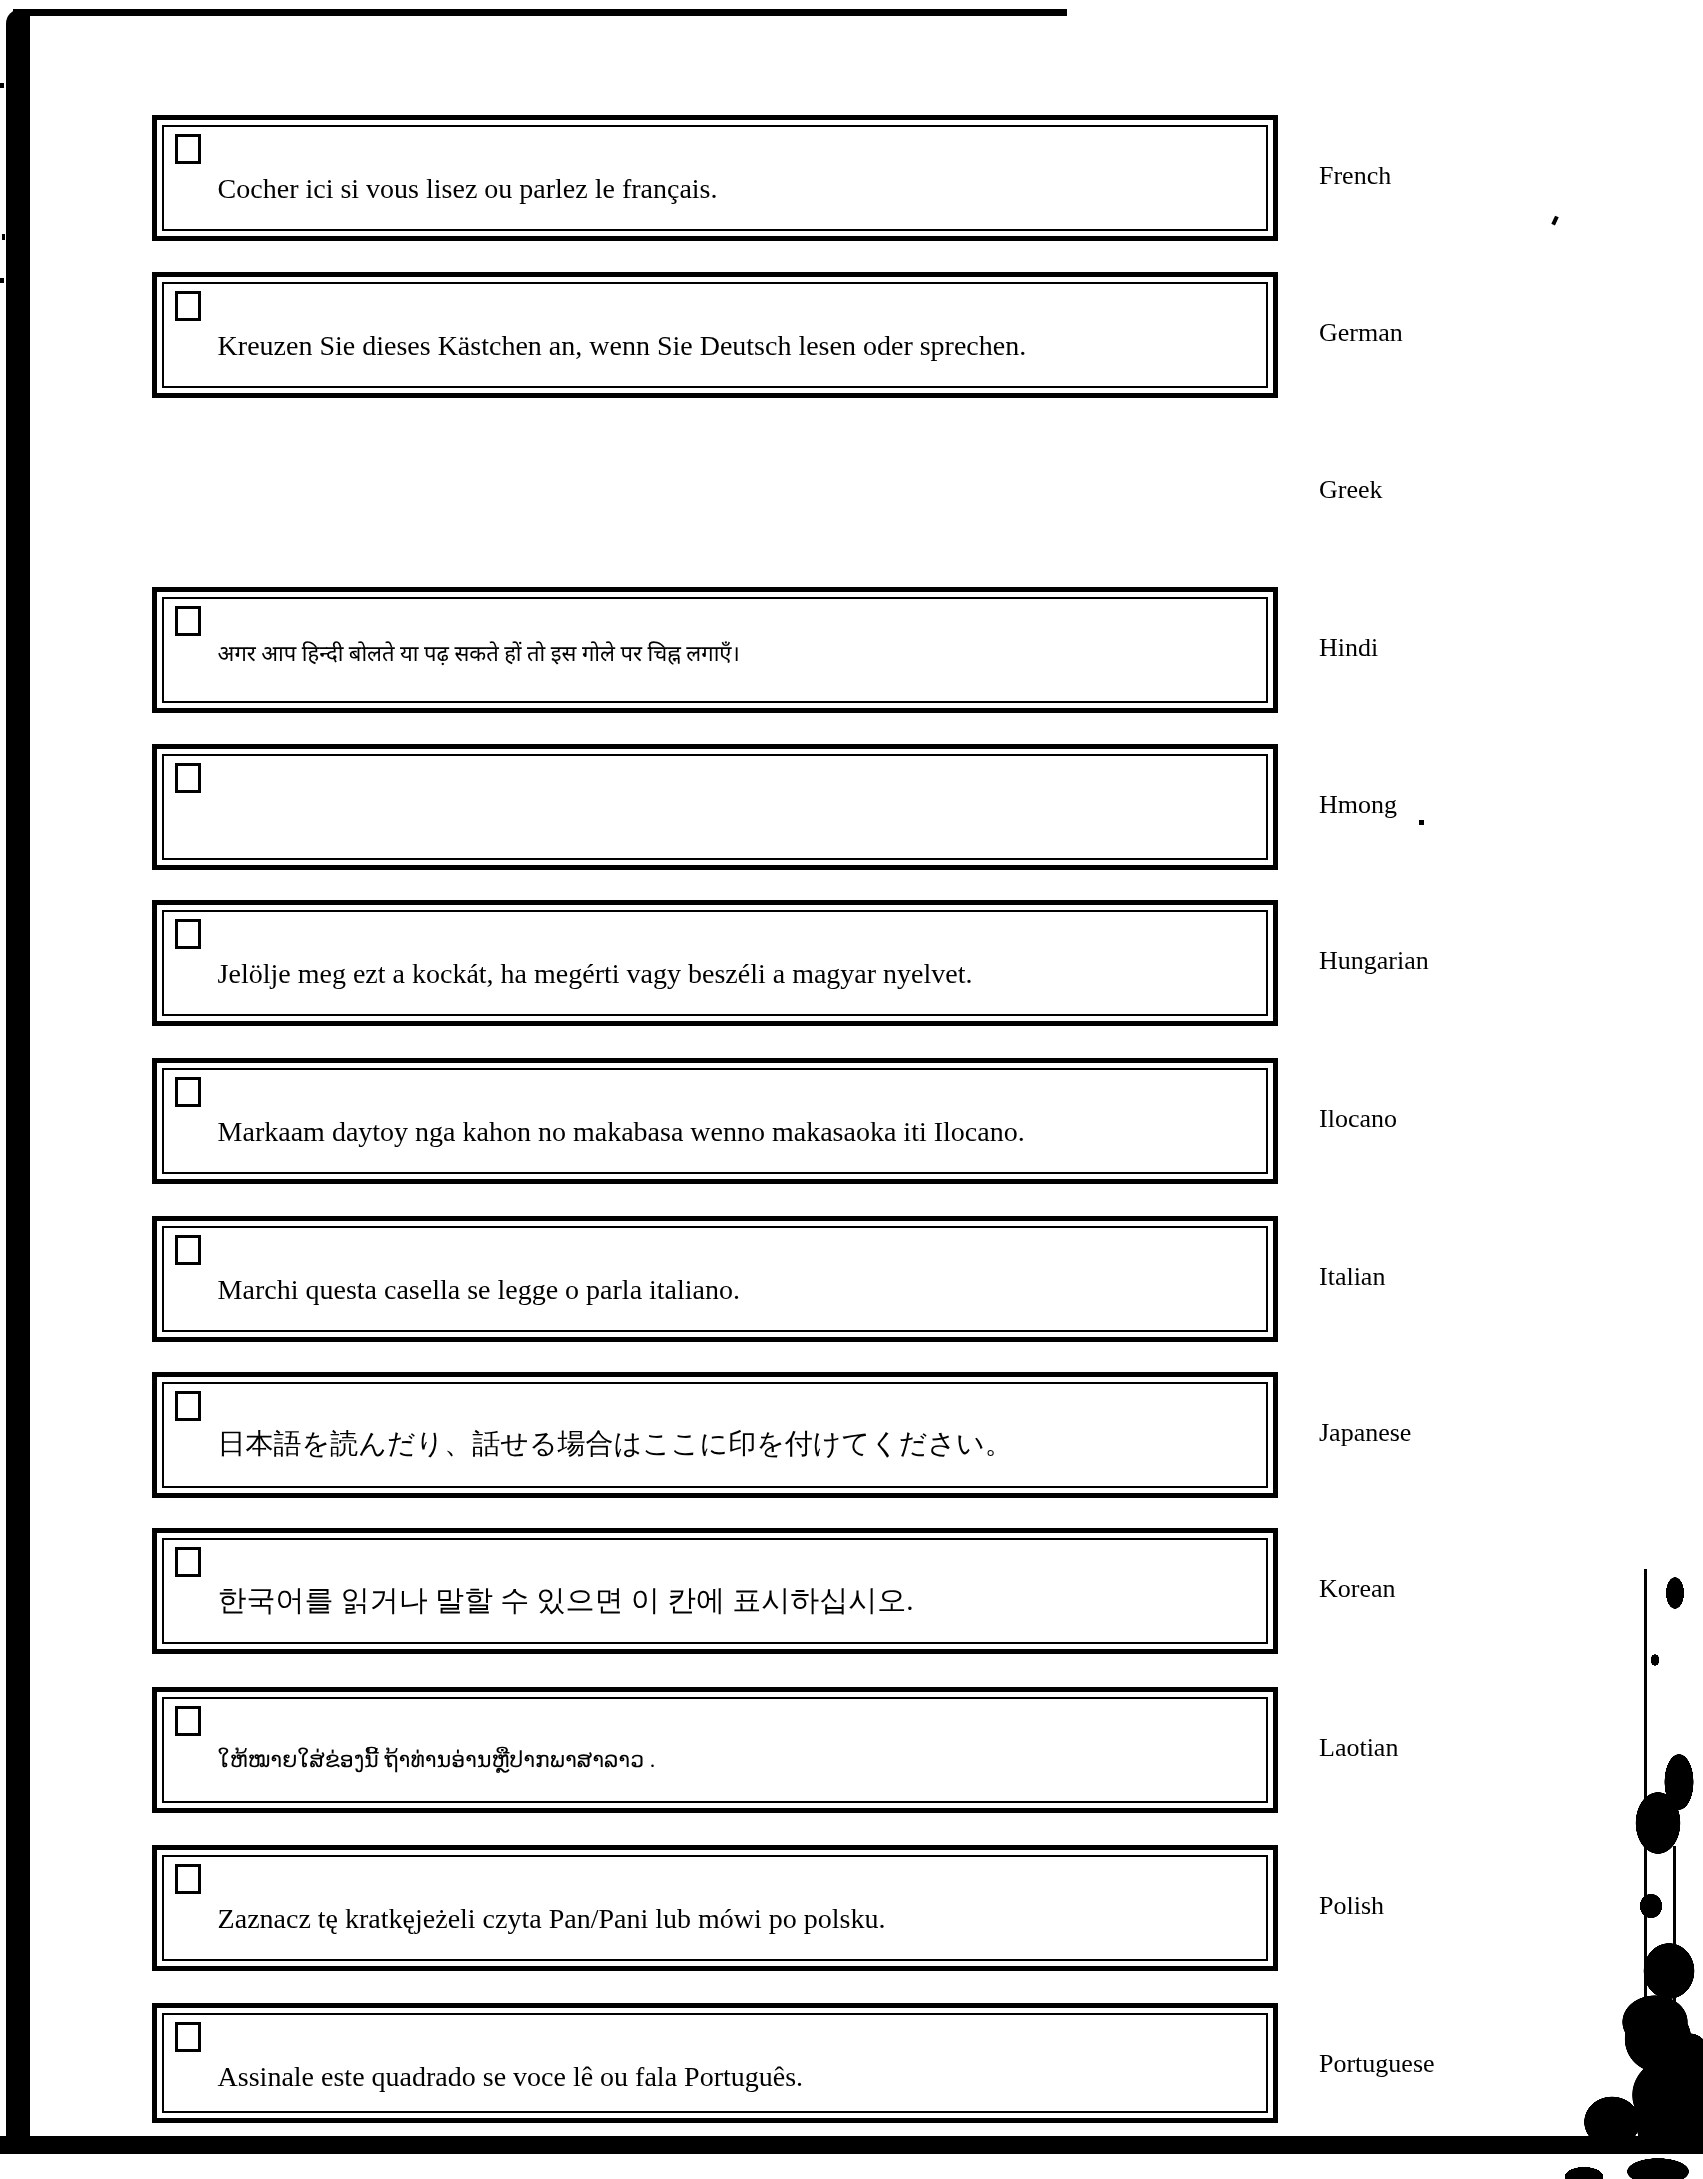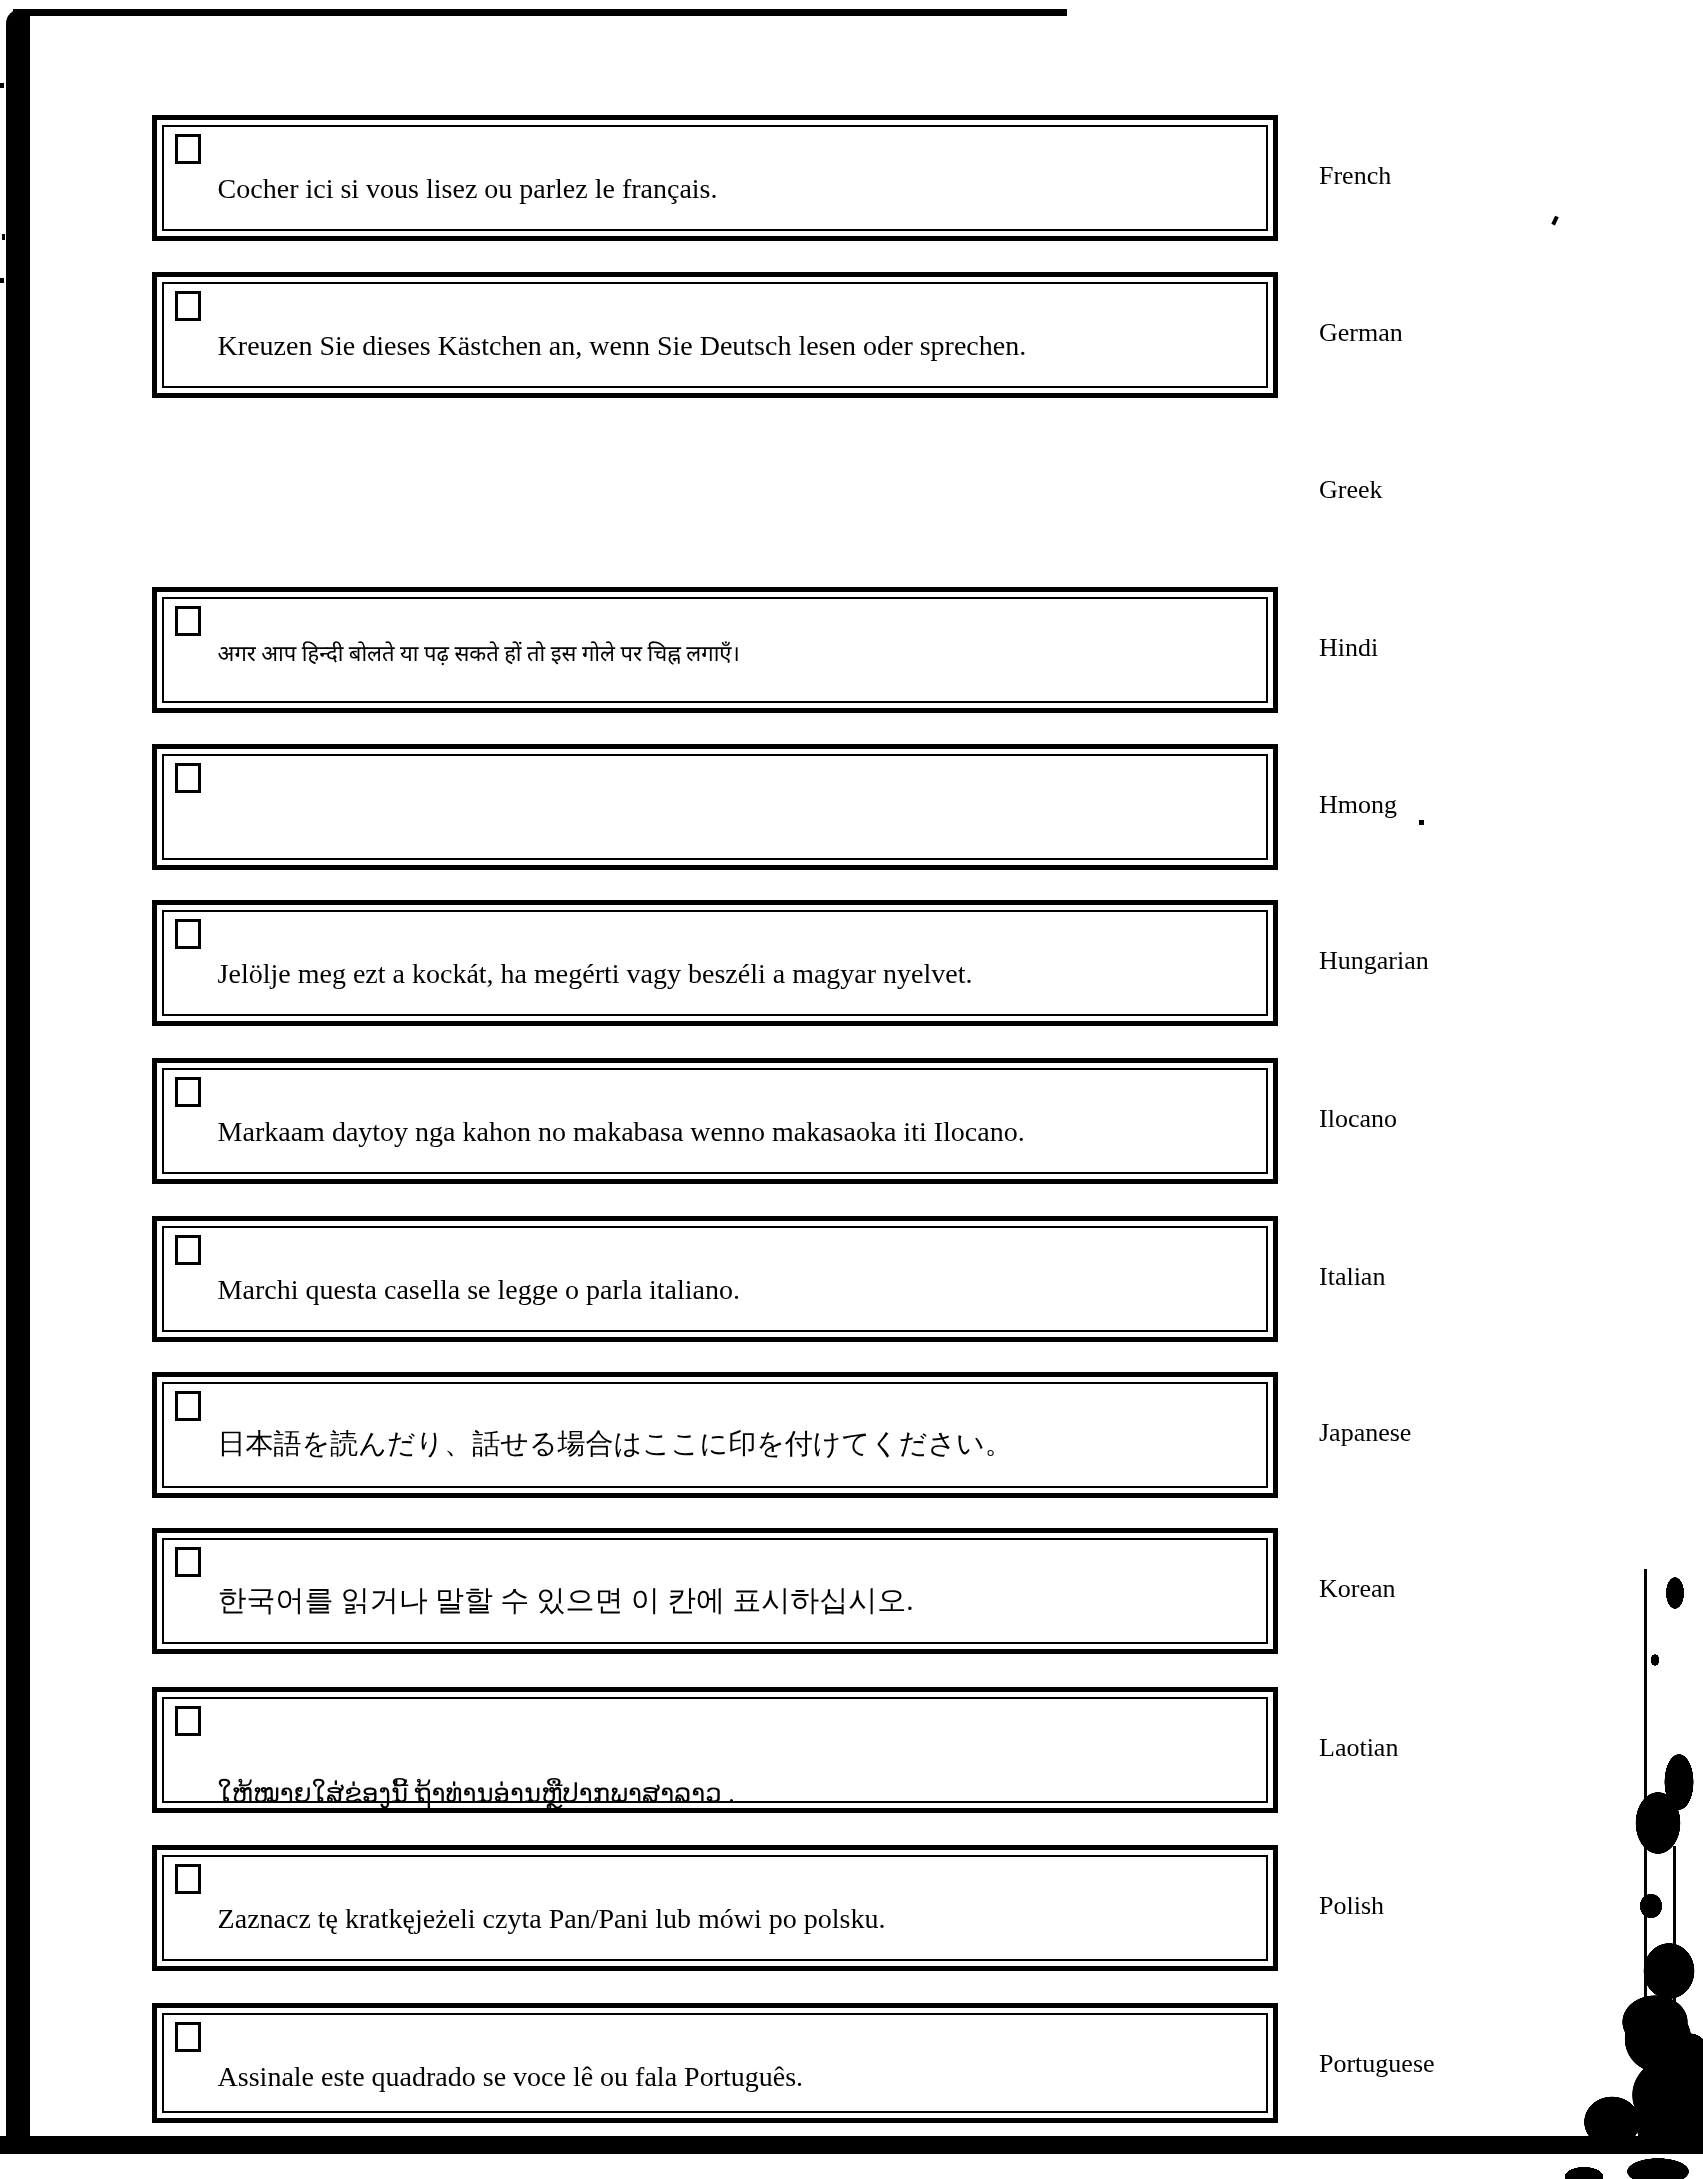--- a/index.html
+++ b/index.html
@@ -45,21 +45,21 @@
   .row{position:absolute;left:0;width:1427px;height:126px;}
   .box{position:absolute;left:152px;top:0;width:1126px;height:126px;border:5.5px solid #000;padding:4.6px;background:#fff;}
   .box-inner{width:100%;height:100%;border:2.8px solid #000;position:relative;background:#fff;}
   .checkbox{position:absolute;left:11px;top:7.4px;width:26px;height:30px;border:3.7px solid #000;background:#fff;}
   .text{position:absolute;left:54px;top:48px;font-size:28px;line-height:1;white-space:nowrap;}
   .lang{position:absolute;left:1299px;top:48px;font-family:Liberation Serif, serif;font-size:26px;line-height:1;margin-left:20px;}
 
   .r-hindi .text{font-size:22px;top:44px;}
   .r-jp .text{font-family:"DejaVu Sans",sans-serif;font-size:28px;top:46px;text-align:center;}
   .r-ko .text{font-size:29px;top:46px;}
-  .r-lo .text{font-size:26px;top:50px;margin-top:32px;}
+  .r-lo .text{font-size:22px;top:50px;}
   .r-last .box{height:120px;}
 </style>
 </head>
 <body>
 
 <div class="left-bar"></div>
 <div class="top-line"></div>
 <div class="bottom-bar"></div>
 <div class="noise-a"></div>
 <div class="noise-b"></div>

